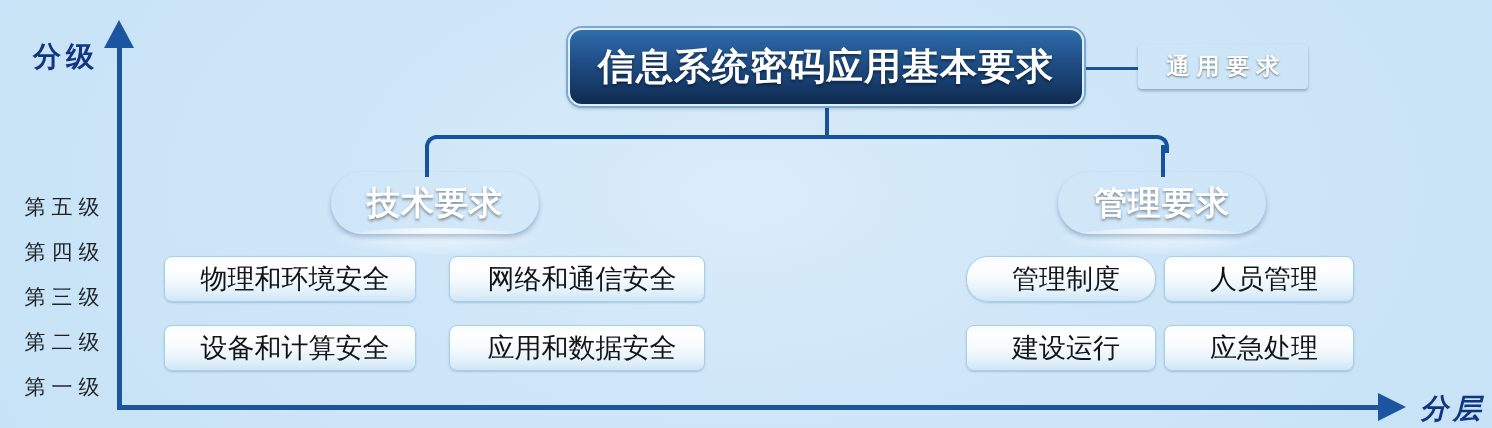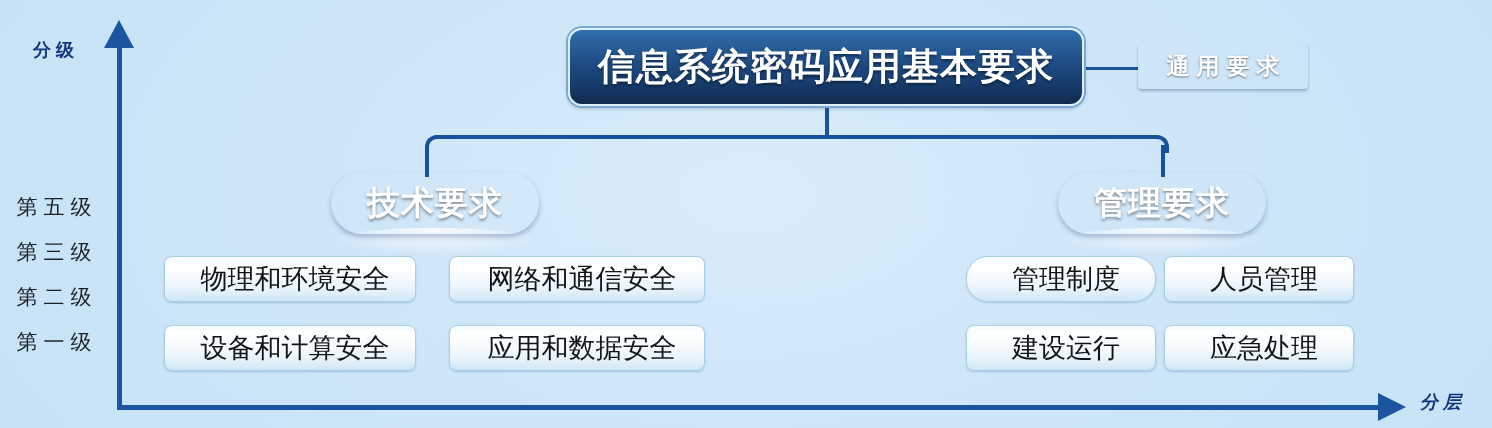--- a/index.html
+++ b/index.html
@@ -55,32 +55,32 @@
     top: 393px;
     width: 0; height: 0;
     border-top: 14px solid transparent;
     border-bottom: 14px solid transparent;
     border-left: 28px solid #1b55a0;
   }
 
   .axis-label {
     position: absolute;
     color: #11357f;
-    font-size: 18px;
+    font-size: 28px;
     font-weight: bold;
     letter-spacing: 5px;
     white-space: nowrap;
   }
   .axis-label-y { left: 33px; top: 38px; }
   .axis-label-x { left: 1420px; top: 390px; font-style: italic; }
 
   
   .level-list {
     position: absolute;
-    left: 0px;
+    left: 8px;
     top: 185px;
     width: 108px;
   }
   .level-item {
     height: 45px;
     line-height: 45px;
     text-align: center;
     color: #1d2226;
     font-size: 21px;
     letter-spacing: 6px;
@@ -280,20 +280,21 @@
   <div class="axis-line axis-v"></div>
   <div class="axis-line axis-h"></div>
   <div class="axis-arrow-up"></div>
   <div class="axis-arrow-right"></div>
 
   <div class="axis-label axis-label-y">分级</div>
   <div class="axis-label axis-label-x">分层</div>
 
   <div class="level-list">
     <div class="level-item">第五级</div>
+    <div class="level-item">第四级</div>
     <div class="level-item">第三级</div>
     <div class="level-item">第二级</div>
     <div class="level-item">第一级</div>
   </div>
 
   <div class="conn conn-stem"></div>
   <div class="conn conn-bar"></div>
   <div class="conn-corner conn-corner-left"></div>
   <div class="conn-corner conn-corner-right"></div>
   <div class="conn conn-leg-left"></div>

